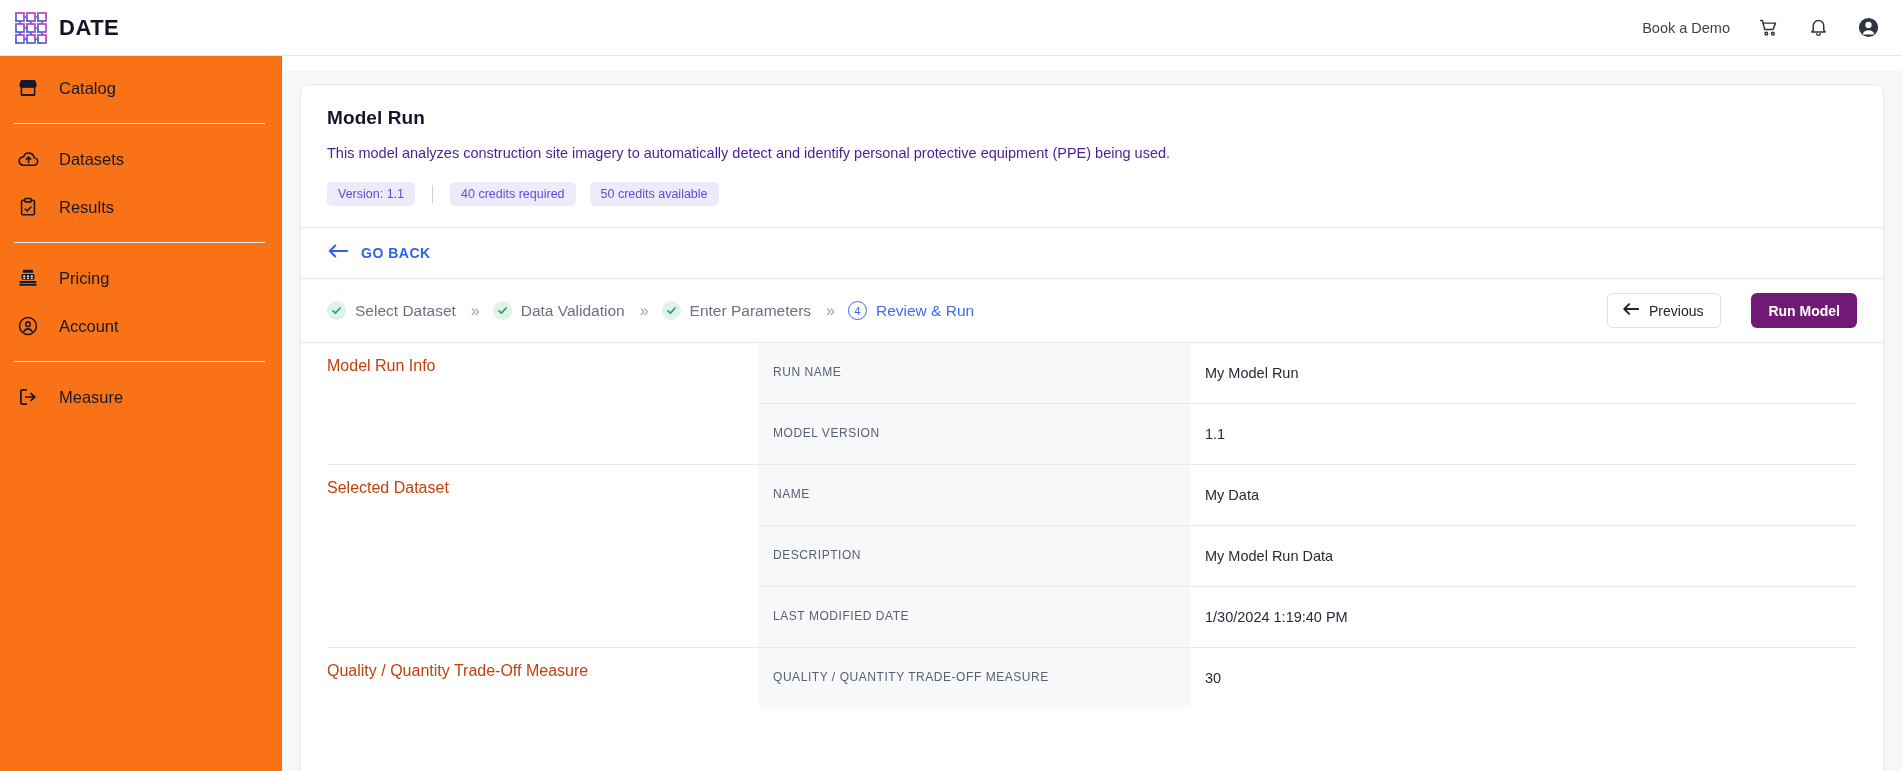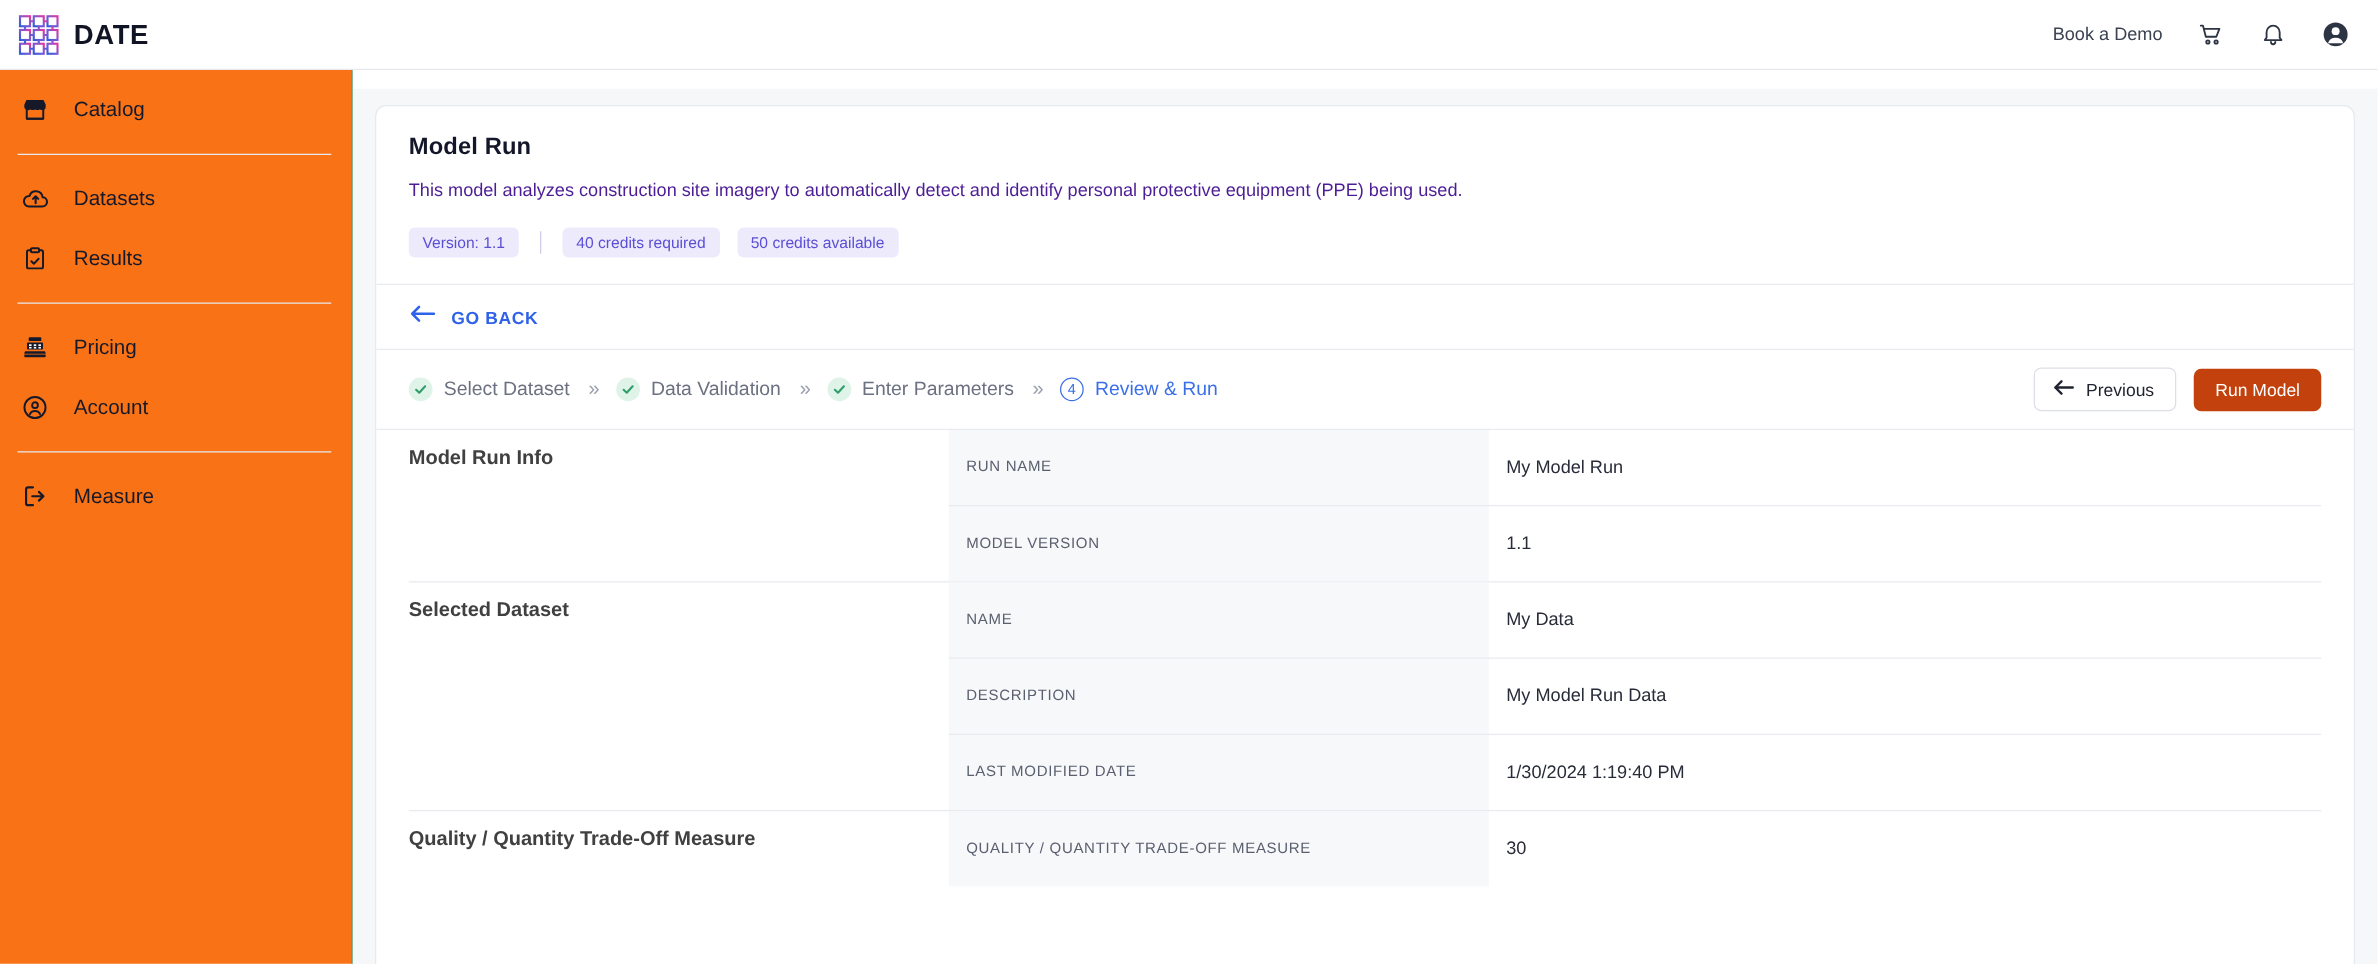--- a/index.html
+++ b/index.html
@@ -191,57 +191,56 @@
   .step-label.current { color: #3b6fe8; }
   .step-chev {
     color: #9aa0ae;
     font-size: 16px;
     letter-spacing: -2px;
     margin: 0 2px;
   }
   .step-actions {
     margin-left: auto;
     display: flex;
-    align-items: center;
-    gap: 14px;
+    gap: 30px;
     padding-left: 12px;
   }
   .btn-prev {
     display: flex; align-items: center; gap: 9px;
     background: #ffffff;
     border: 1px solid #dcdfe6;
     border-radius: 6px;
     padding: 8px 17px 8px 14px;
     font-size: 14px;
     color: #21242f;
     cursor: pointer;
   }
   .btn-run {
-    background: #c2410c;
+    background: #701a75;
     color: #ffffff;
     border: none;
     border-radius: 6px;
     padding: 9px 17px;
     font-size: 14px;
-    font-weight: normal;
+    font-weight: bold;
     cursor: pointer;
   }
 
   
   .section {
     display: flex;
     align-items: flex-start;
     padding: 0 26px;
   }
   .section-title {
     width: 432px;
     flex: none;
     font-size: 16px;
-    font-weight: bold;
-    color: #404040;
+    font-weight: normal;
+    color: #c2410c;
     padding-top: 14px;
   }
   .rows { flex: 1; }
   .kv-row { display: flex; align-items: stretch; }
   .kv-row + .kv-row .kv-label,
   .kv-row + .kv-row .kv-value { border-top: 1px solid #e9eaef; }
   .kv-label {
     width: 432px;
     flex: none;
     background: #f7f8fa;

